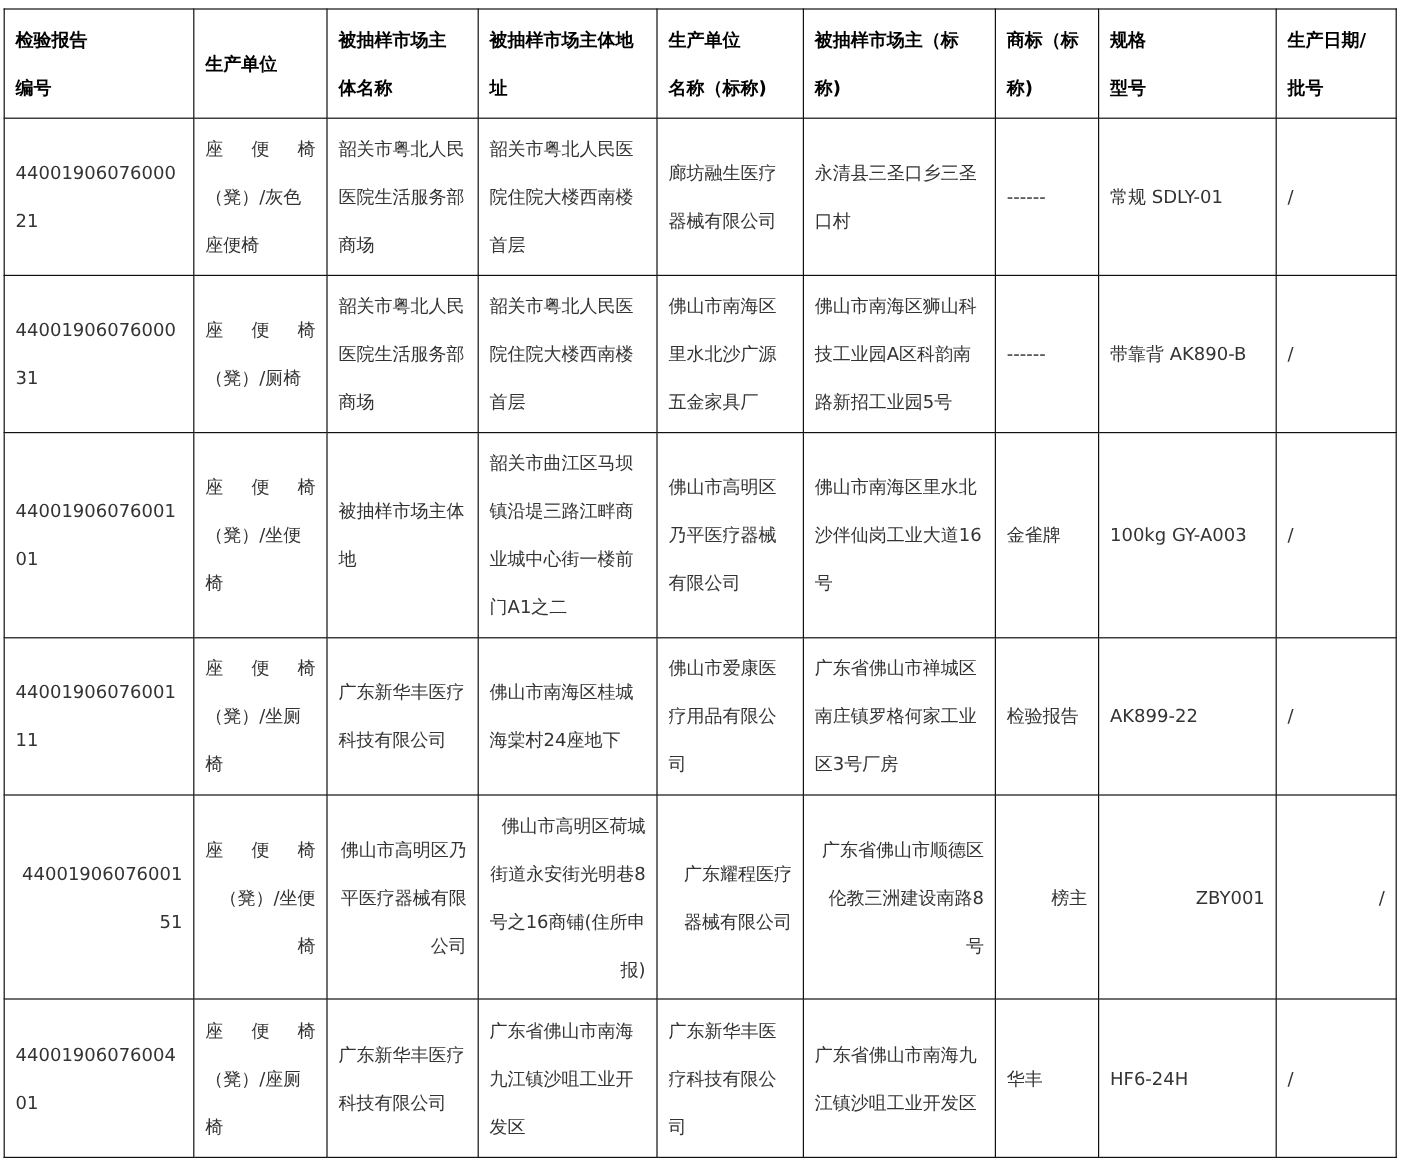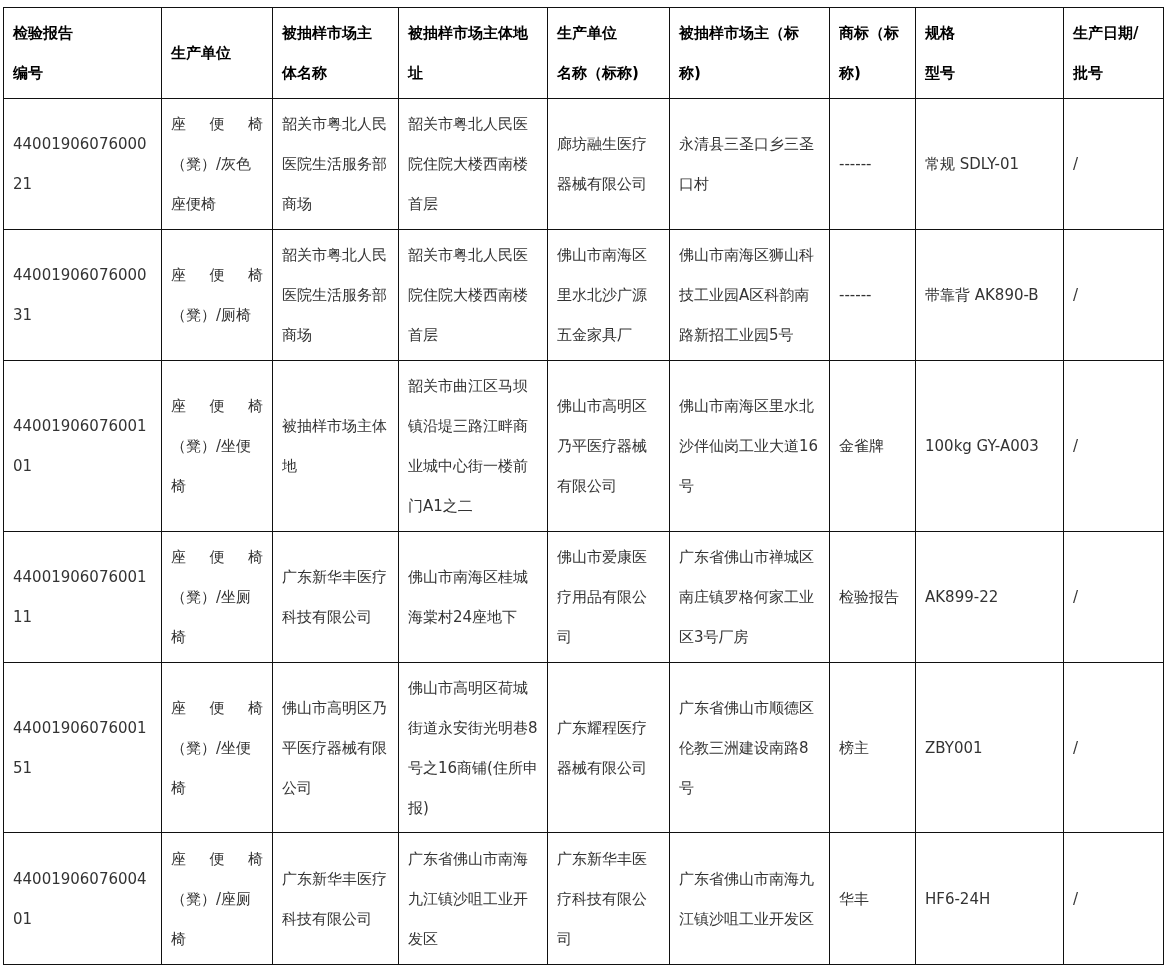--- a/index.html
+++ b/index.html
@@ -44,21 +44,21 @@
     }
     .product-line1 {
       display: flex;
       justify-content: space-between;
     }
     .cell-text { display: block; }
     tr.r1 td { height: 130px; }
     tr.r2 td { height: 130px; }
     tr.r3 td { height: 170px; }
     tr.r4 td { height: 130px; }
-    tr.r5 td { height: 169px; }
+    tr.r5 td { height: 169px; text-align: right; }
     tr.r6 td { height: 131px; }
   </style>
 </head>
 <body>
 
 <table class="report">
   <colgroup>
     <col style="width:158px">
     <col style="width:111px">
     <col style="width:126px">

